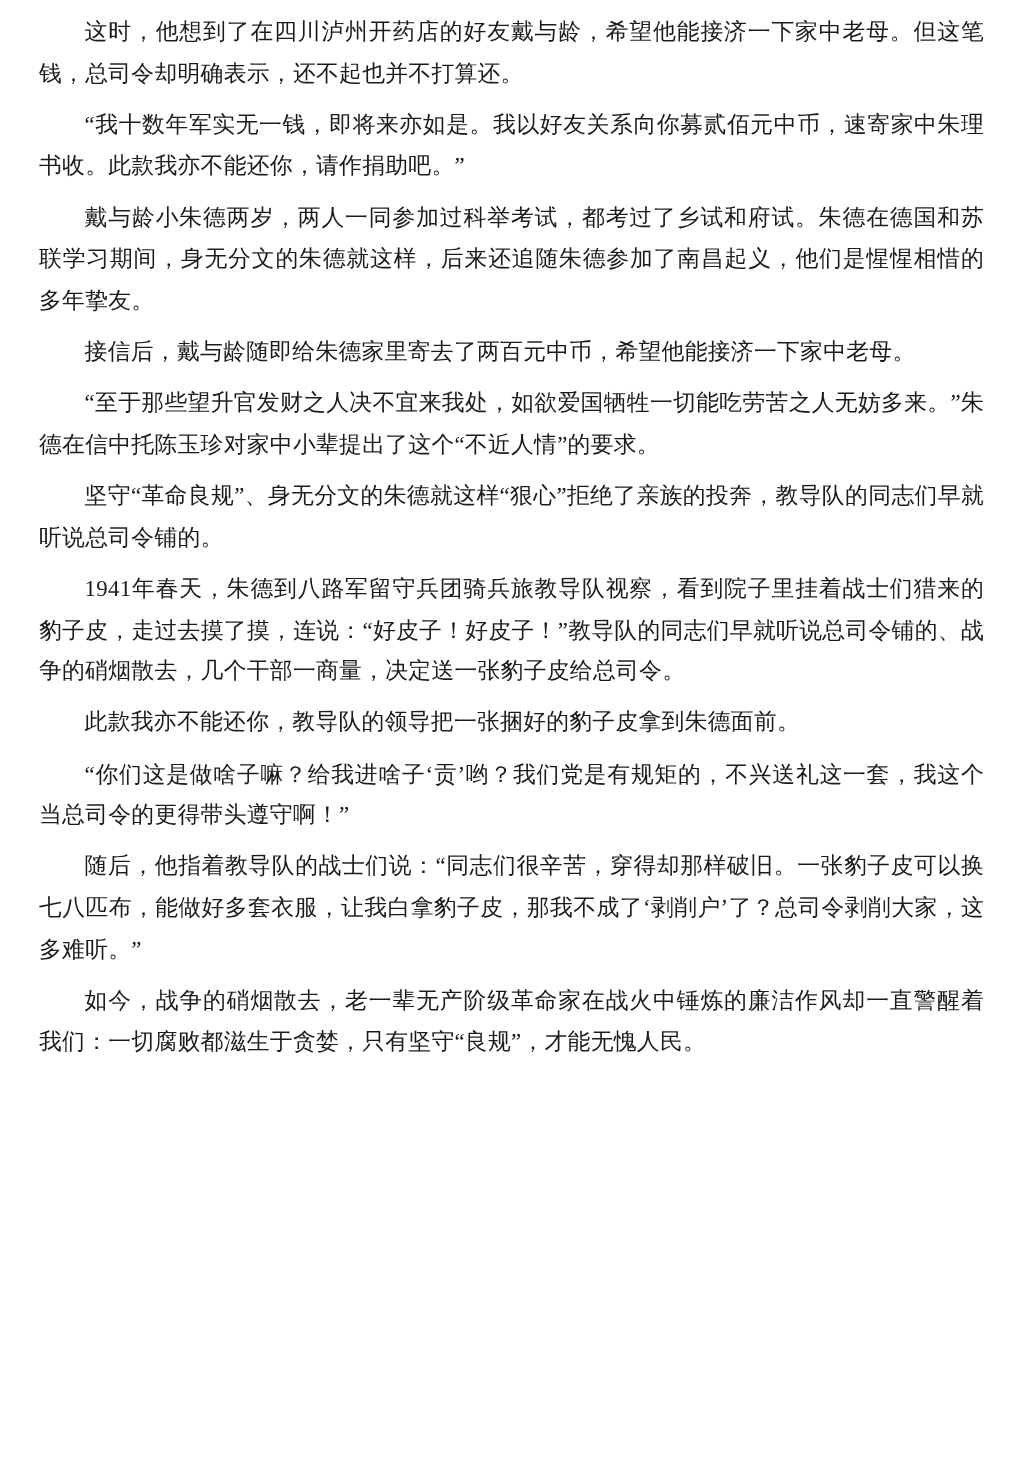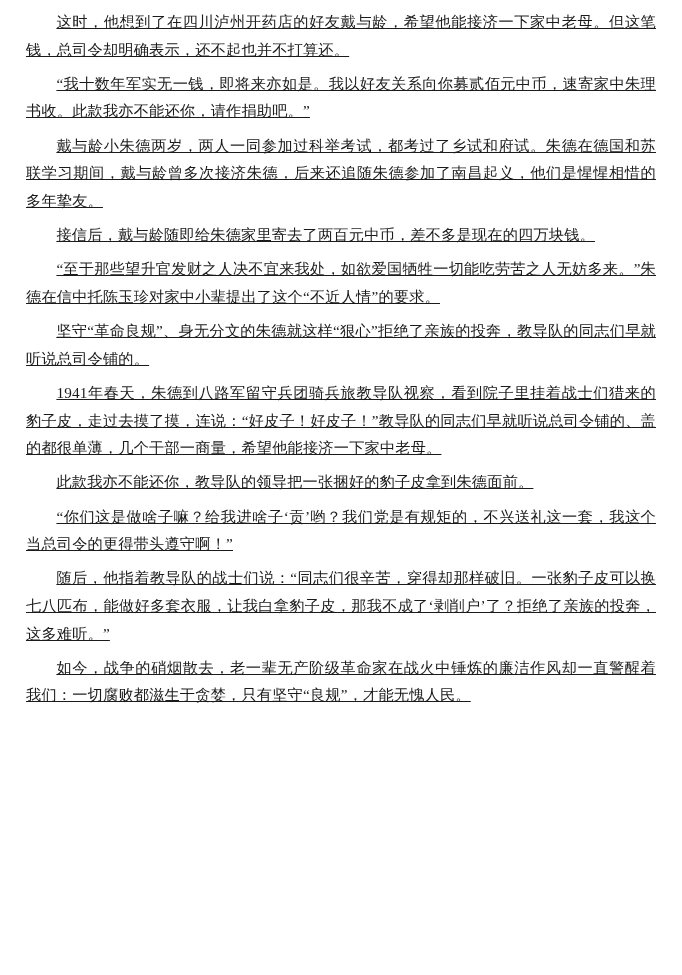--- a/index.html
+++ b/index.html
@@ -25,36 +25,35 @@
     color: #1b1b1b;
     font-size: 15.2px;
     line-height: 1.82;
     text-align: justify;
     text-justify: inter-ideograph;
   }
   .para {
     margin: 0 0 6.5px 0;
     text-indent: 2em;
     letter-spacing: 0.2px;
-    text-decoration: underline;
   }
   .para.quote {
     text-indent: 2em;
   }
 </style>
 </head>
 <body>
 
 <div id="page">
   <div class="doc-body">
     <p class="para">这时，他想到了在四川泸州开药店的好友戴与龄，希望他能接济一下家中老母。但这笔钱，总司令却明确表示，还不起也并不打算还。</p>
     <p class="para quote">“我十数年军实无一钱，即将来亦如是。我以好友关系向你募贰佰元中币，速寄家中朱理书收。此款我亦不能还你，请作捐助吧。”</p>
-    <p class="para">戴与龄小朱德两岁，两人一同参加过科举考试，都考过了乡试和府试。朱德在德国和苏联学习期间，戴与龄曾多次接济朱德，后来还追随朱德参加了南昌起义，他们是惺惺相惜的多年挚友。</p>
-    <p class="para">接信后，戴与龄随即给朱德家里寄去了两百元中币，差不多是现在的四万块钱。</p>
+    <p class="para">戴与龄小朱德两岁，两人一同参加过科举考试，都考过了乡试和府试。朱德在德国和苏联学习期间，身无分文的朱德就这样，后来还追随朱德参加了南昌起义，他们是惺惺相惜的多年挚友。</p>
+    <p class="para">接信后，戴与龄随即给朱德家里寄去了两百元中币，希望他能接济一下家中老母。</p>
     <p class="para quote">“至于那些望升官发财之人决不宜来我处，如欲爱国牺牲一切能吃劳苦之人无妨多来。”朱德在信中托陈玉珍对家中小辈提出了这个“不近人情”的要求。</p>
     <p class="para">坚守“革命良规”、身无分文的朱德就这样“狠心”拒绝了亲族的投奔，教导队的同志们早就听说总司令铺的。</p>
-    <p class="para">1941年春天，朱德到八路军留守兵团骑兵旅教导队视察，看到院子里挂着战士们猎来的豹子皮，走过去摸了摸，连说：“好皮子！好皮子！”教导队的同志们早就听说总司令铺的、盖的都很单薄，几个干部一商量，希望他能接济一下家中老母。</p>
+    <p class="para">1941年春天，朱德到八路军留守兵团骑兵旅教导队视察，看到院子里挂着战士们猎来的豹子皮，走过去摸了摸，连说：“好皮子！好皮子！”教导队的同志们早就听说总司令铺的、战争的硝烟散去，几个干部一商量，决定送一张豹子皮给总司令。</p>
     <p class="para">此款我亦不能还你，教导队的领导把一张捆好的豹子皮拿到朱德面前。</p>
     <p class="para quote">“你们这是做啥子嘛？给我进啥子‘贡’哟？我们党是有规矩的，不兴送礼这一套，我这个当总司令的更得带头遵守啊！”</p>
-    <p class="para">随后，他指着教导队的战士们说：“同志们很辛苦，穿得却那样破旧。一张豹子皮可以换七八匹布，能做好多套衣服，让我白拿豹子皮，那我不成了‘剥削户’了？拒绝了亲族的投奔，这多难听。”</p>
+    <p class="para">随后，他指着教导队的战士们说：“同志们很辛苦，穿得却那样破旧。一张豹子皮可以换七八匹布，能做好多套衣服，让我白拿豹子皮，那我不成了‘剥削户’了？总司令剥削大家，这多难听。”</p>
     <p class="para">如今，战争的硝烟散去，老一辈无产阶级革命家在战火中锤炼的廉洁作风却一直警醒着我们：一切腐败都滋生于贪婪，只有坚守“良规”，才能无愧人民。</p>
   </div>
 </div>
 
 </body></html>

